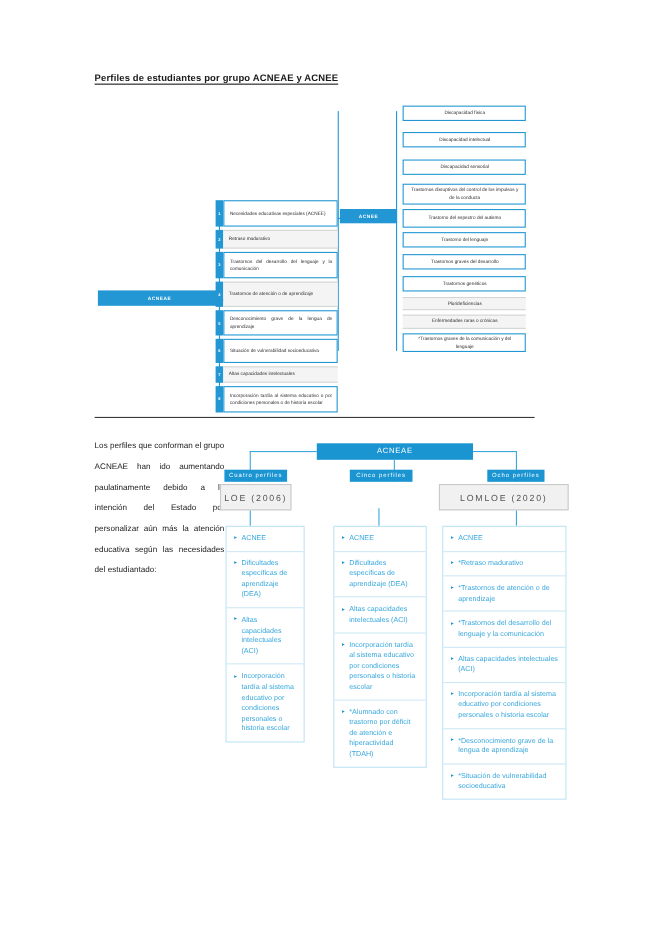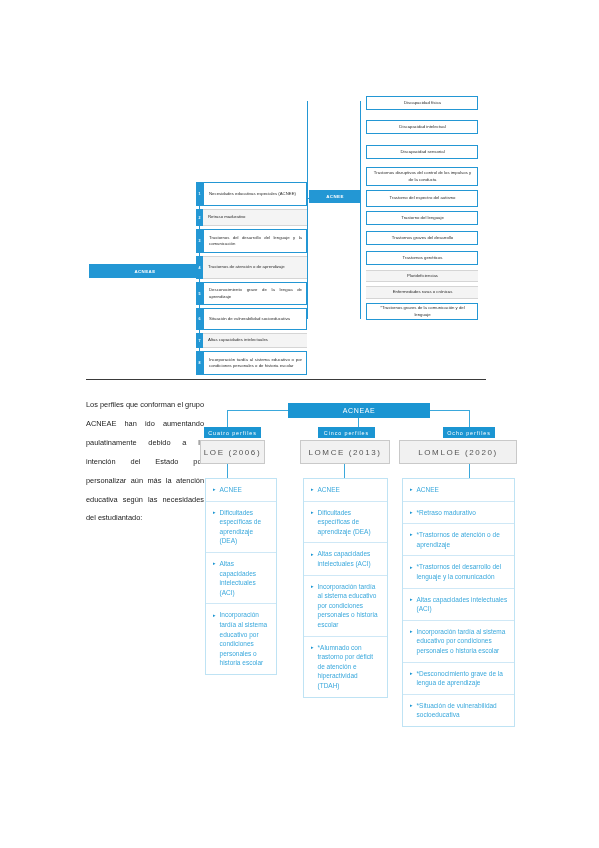--- a/index.html
+++ b/index.html
@@ -85,20 +85,21 @@
   .col .item .bul{
     flex:0 0 auto;margin-top:2.2px;color:#1b95d2;font-size:5px;line-height:5px;
   }
   .col .item .tx{flex:1 1 auto;}
 </style>
 </head>
 <body>
 
 <div class="page">
 
+  <div class="doc-title">Perfiles de estudiantes por grupo ACNEAE y ACNEE</div>
 
   <div class="diagram">
 
     <div class="ln" style="left:199px;top:190px;width:1.2px;height:170px;"></div>
     <div class="ln" style="left:199px;top:272px;width:10px;height:1.2px;"></div>
     <div class="ln" style="left:307px;top:101px;width:1.2px;height:218px;"></div>
     <div class="ln" style="left:307px;top:198px;width:10px;height:1.2px;"></div>
     <div class="ln" style="left:360px;top:101px;width:1.2px;height:218px;"></div>
 
     <div class="db" style="left:89px;top:264px;width:112px;height:14px;">ACNEAE</div>
@@ -176,21 +177,20 @@
           <span class="bul">▸</span>
           <span class="tx">Altas capacidades intelectuales (ACI)</span>
         </div>
       <div class="item">
           <span class="bul">▸</span>
           <span class="tx">Incorporación tardía al sistema educativo por condiciones personales o historia escolar</span>
         </div>
     </div>
 
     <div class="tagbox" style="left:318px;top:427px;width:57px;">Cinco perfiles</div>
-    <div class="lawbox" style="left:300px;top:440px;width:90px;">LOMCE (2013)</div>
     <div class="col" style="left:303px;top:478px;width:85px;">
       <div class="item">
           <span class="bul">▸</span>
           <span class="tx">ACNEE</span>
         </div>
       <div class="item">
           <span class="bul">▸</span>
           <span class="tx">Dificultades específicas de aprendizaje (DEA)</span>
         </div>
       <div class="item">

